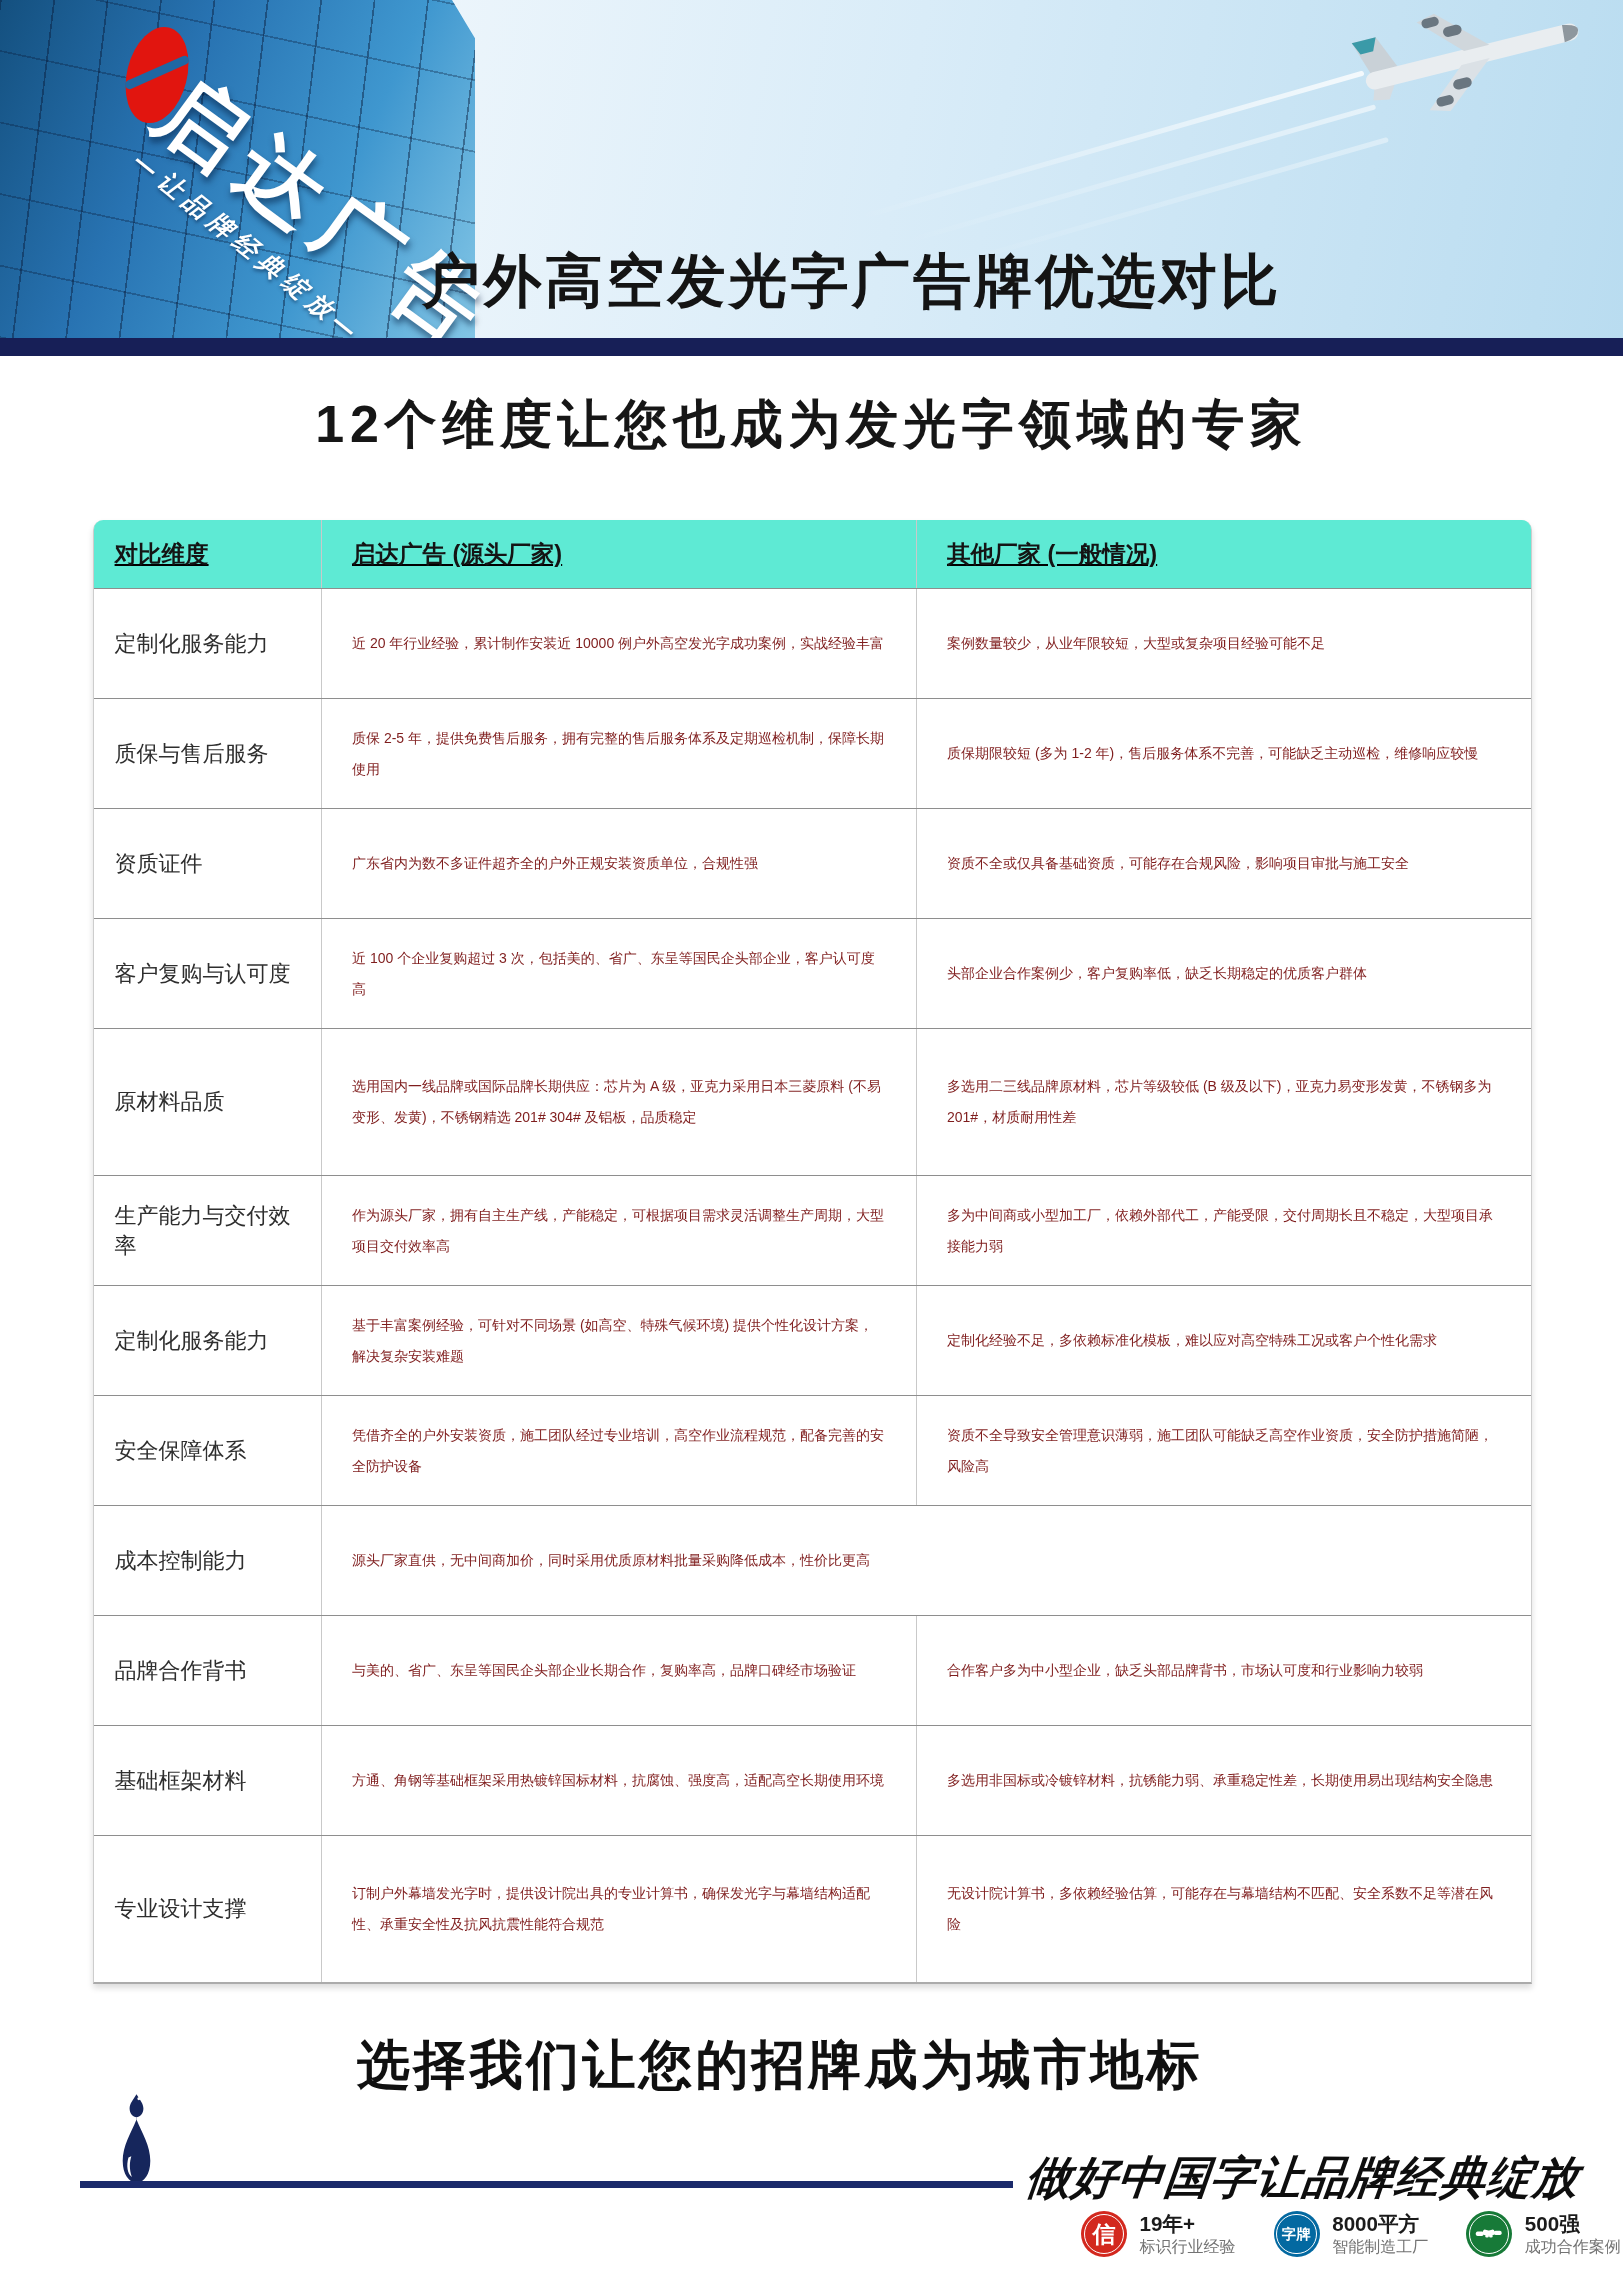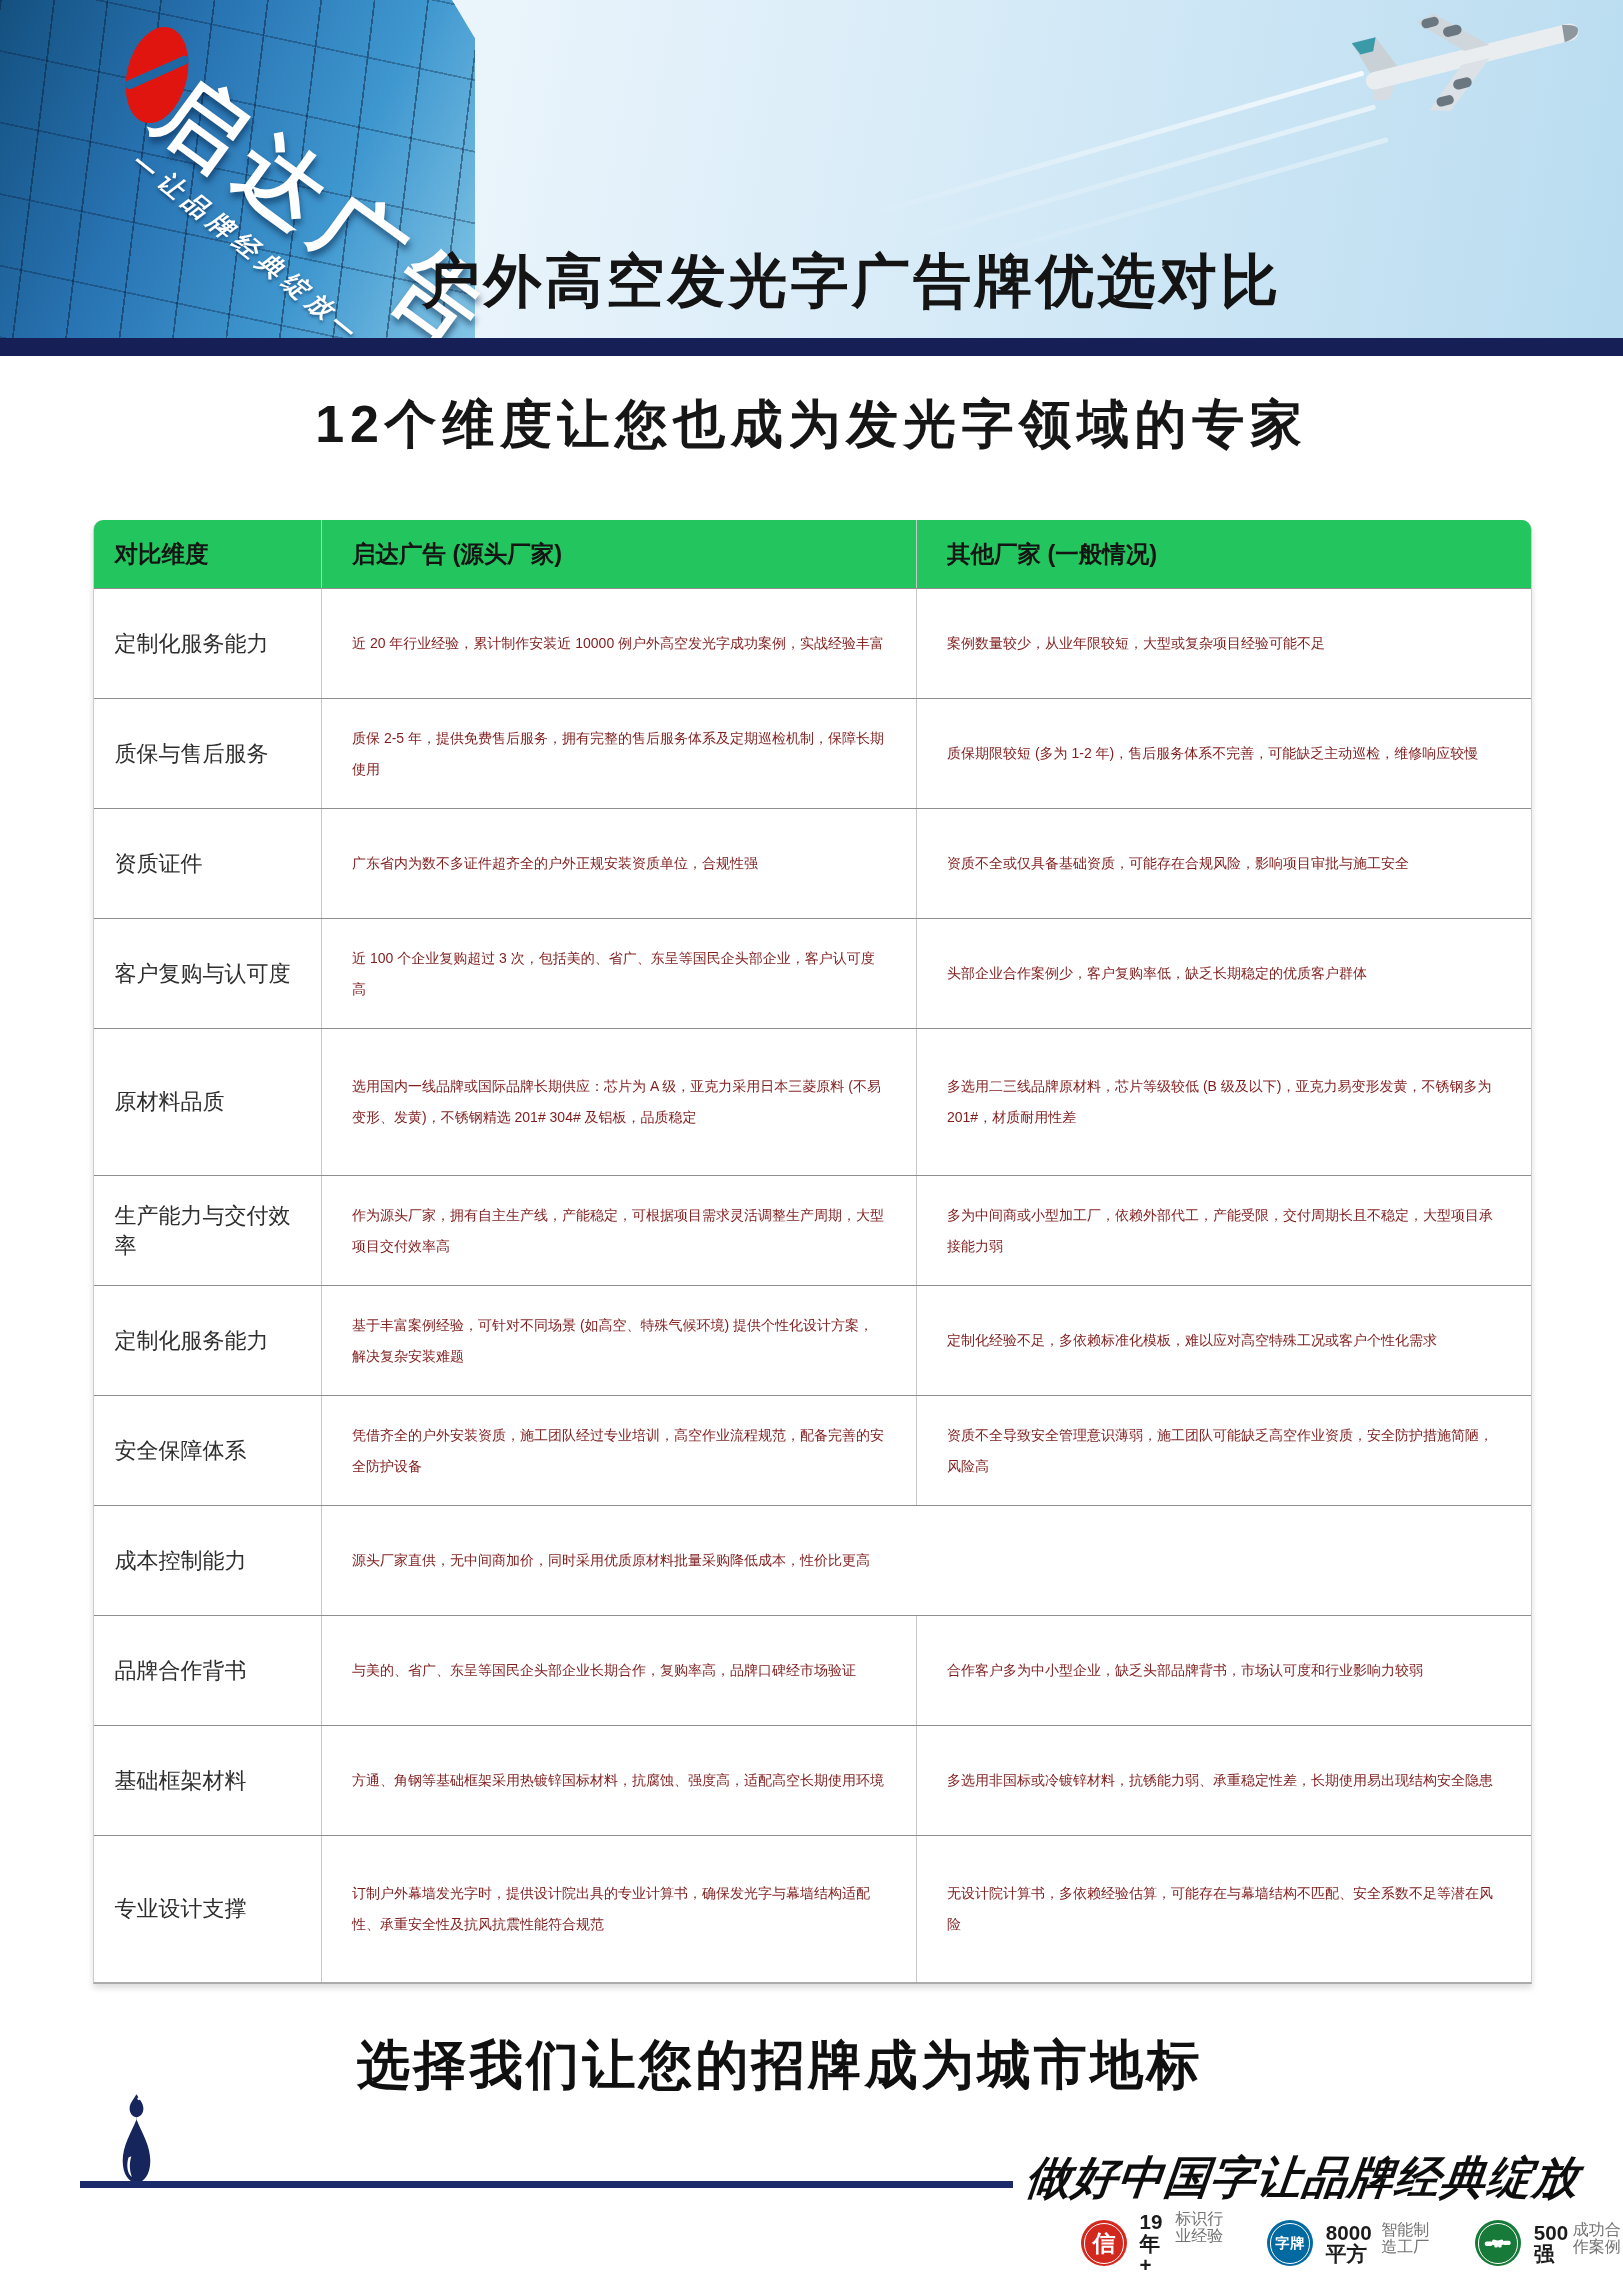--- a/index.html
+++ b/index.html
@@ -37,21 +37,21 @@
 
   
   .subtitle{position:absolute;left:0;top:390px;width:1623px;text-align:center;
             font-size:52px;font-weight:bold;color:#161616;letter-spacing:5.7px;}
 
   
   .tbl{position:absolute;left:93px;top:520px;width:1437px;
        border-left:1.1px solid #cdcdcd;border-right:1.1px solid #cdcdcd;border-bottom:2.3px solid #ababab;
        border-radius:10.3px 10.3px 0 0;box-shadow:0 4px 6.9px rgba(0,0,0,0.14);background:#ffffff;}
   .trow{display:flex;min-height:109px;border-top:1.7px solid #8e8e8e;background:#ffffff;}
-  .trow.head{border-top:none;background:#22c55e;border-radius:9.2px 9.2px 0 0;min-height:68px;}
+  .trow.head{border-top:none;background:#5eead4;border-radius:9.2px 9.2px 0 0;min-height:68px;text-decoration:underline;}
   .trow.tall{min-height:146px;}
   .cell{display:flex;align-items:center;box-sizing:border-box;}
   .c1{width:227px;padding-left:20.6px;padding-right:9.2px;font-size:22px;color:#2e2e2e;}
   .c2{width:595px;}
   .c3{flex:1;}
   .c2,.c3{border-left:1.1px solid #c9c9c9;padding:15px 31.5px 15px 30px;
           font-size:14px;line-height:31px;color:#7f1d1d;}
   .head .cell{font-weight:bold;font-size:23.5px;color:#141414;line-height:1.2;padding-top:0;padding-bottom:0;}
 
   
@@ -65,21 +65,21 @@
   .badges{position:absolute;left:1081px;top:2211px;display:flex;gap:38px;align-items:center;}
   .badge{display:flex;align-items:center;gap:12.6px;}
   .bcircle{position:relative;width:46px;height:46px;border-radius:50%;display:flex;
            align-items:center;justify-content:center;color:#ffffff;flex:0 0 auto;}
   .bcircle::after{content:"";position:absolute;inset:2.9px;border:1.7px solid #ffffff;border-radius:50%;}
   .b-red{background:#d3281e;}
   .b-blue{background:#0369a1;}
   .b-green{background:#177a38;}
   .seal-char{font-family:"DejaVu Serif",serif;font-weight:bold;font-size:23px;}
   .seal-char.small{font-size:14.3px;letter-spacing:0.6px;}
-  .btexts{display:flex;flex-direction:row;gap:4.6px;}
+  .btexts{display:flex;flex-direction:column;gap:4.6px;}
   .btitle{font-size:20.6px;font-weight:bold;color:#1b1b1b;line-height:1.05;}
   .bsub{font-size:16px;color:#737373;line-height:1.05;}
 </style>
 </head>
 <body>
 
 <div class="page">
 
   <div class="header">
     <div class="contrail" style="left:847px;top:143px;width:527px;"></div>

